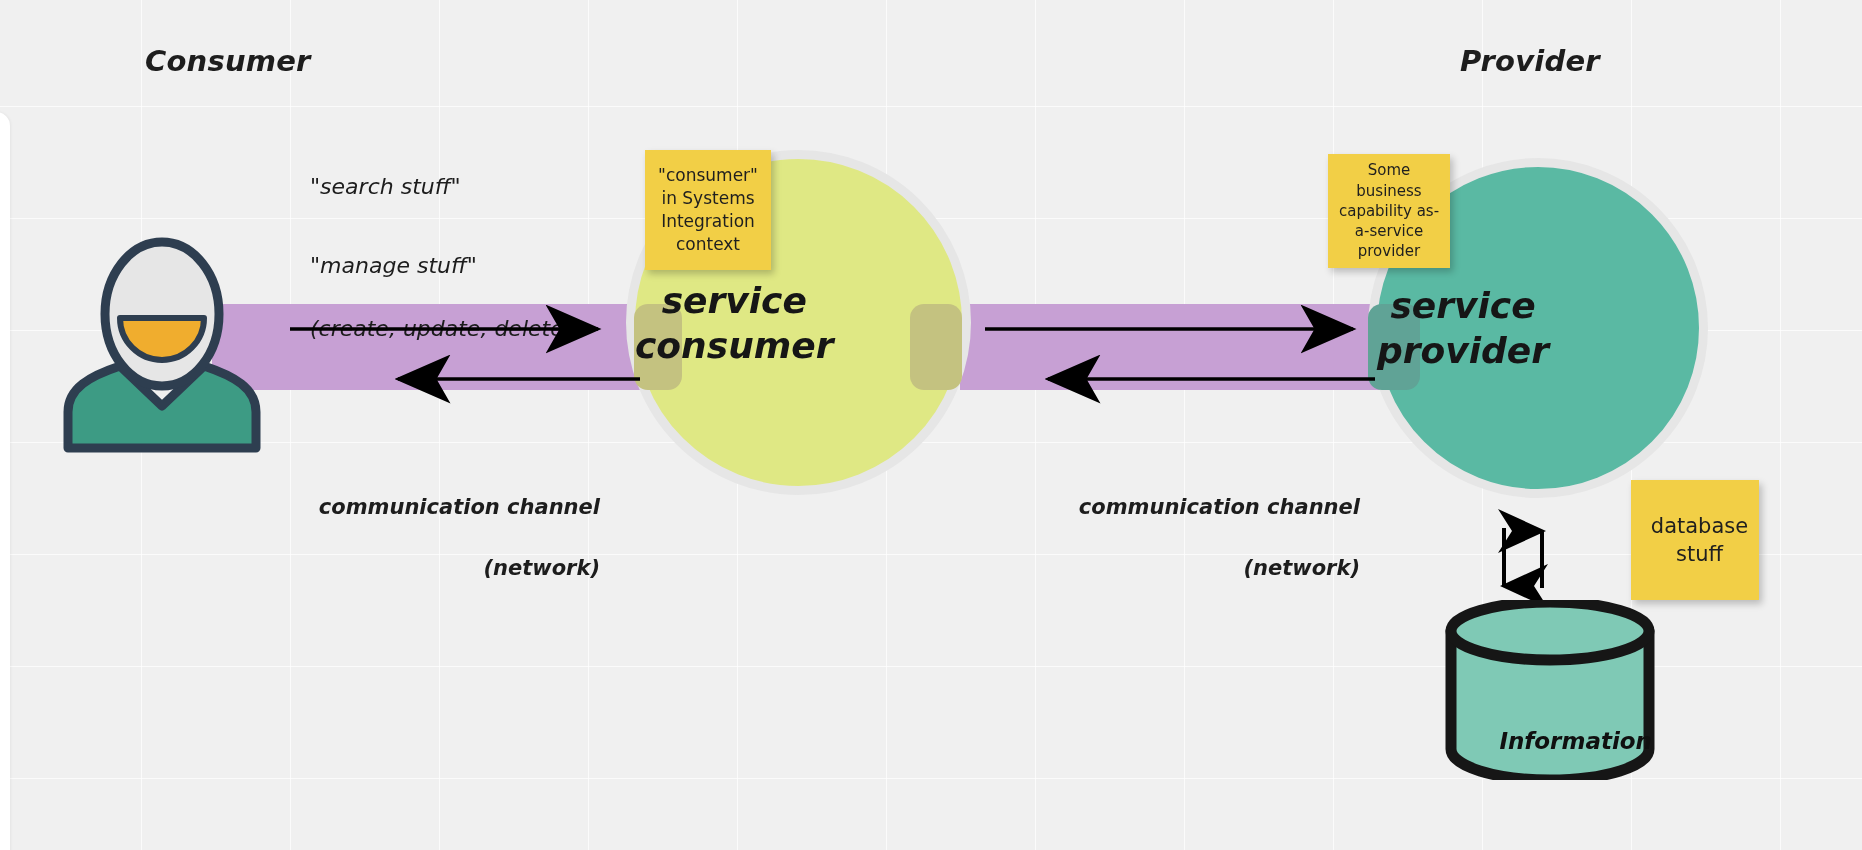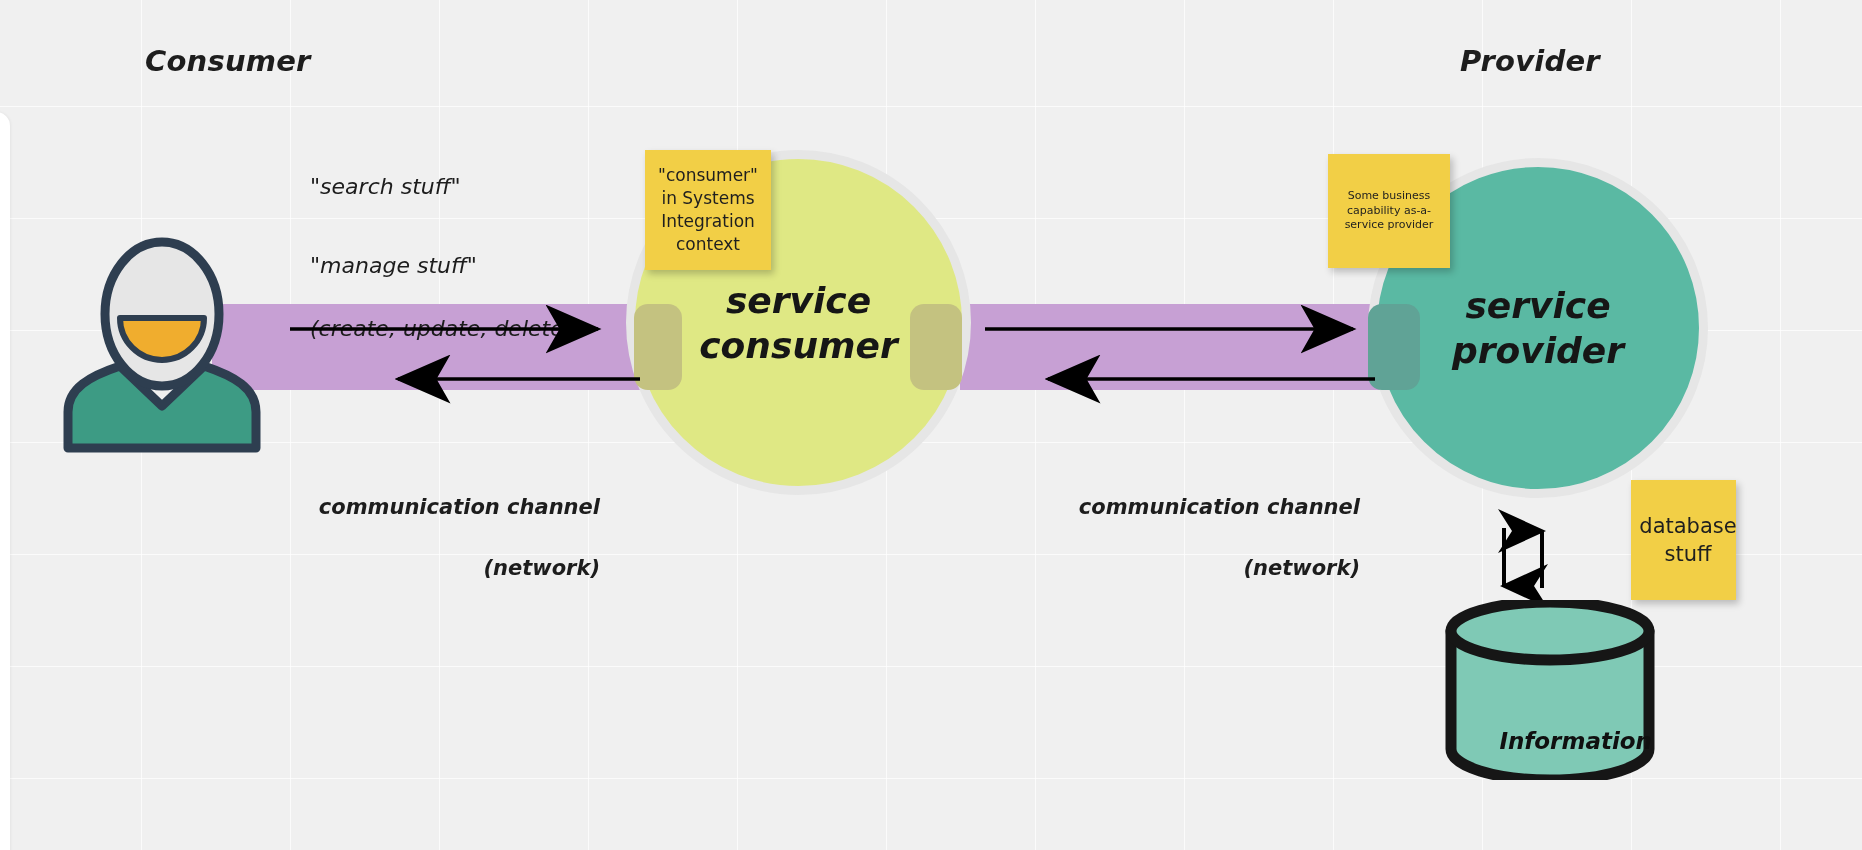--- a/index.html
+++ b/index.html
@@ -62,21 +62,21 @@
   #band-right { left: 960px;  width: 420px; }
 
   
   .role-circle {
     position: absolute;
     border-radius: 50%;
     border: 9px solid #e6e6e6;
     box-sizing: border-box;
     display: flex;
     align-items: center;
-    justify-content: center;
+    justify-content: flex-start;
     text-align: center;
   }
   #circle-consumer {
     left: 626px;  top: 150px;
     width: 345px; height: 345px;
     background: #dfe884;
   }
   #circle-provider {
     left: 1368px; top: 158px;
     width: 340px; height: 340px;
@@ -126,25 +126,25 @@
     padding: 4px 6px;
   }
   #note-consumer {
     left: 645px; top: 150px;
     width: 126px; height: 120px;
     font-size: 17px;
   }
   #note-provider {
     left: 1328px; top: 154px;
     width: 122px; height: 114px;
-    font-size: 11px;
+    font-size: 15px;
   }
   #note-database {
     left: 1631px; top: 480px;
-    width: 105px; height: 120px;
+    width: 128px; height: 120px;
     font-size: 21px;
     padding-left: 15px;
   }
 
   
   .speech {
     position: absolute;
     font-style: italic;
     font-size: 22px;
     color: #1d1d1d;

